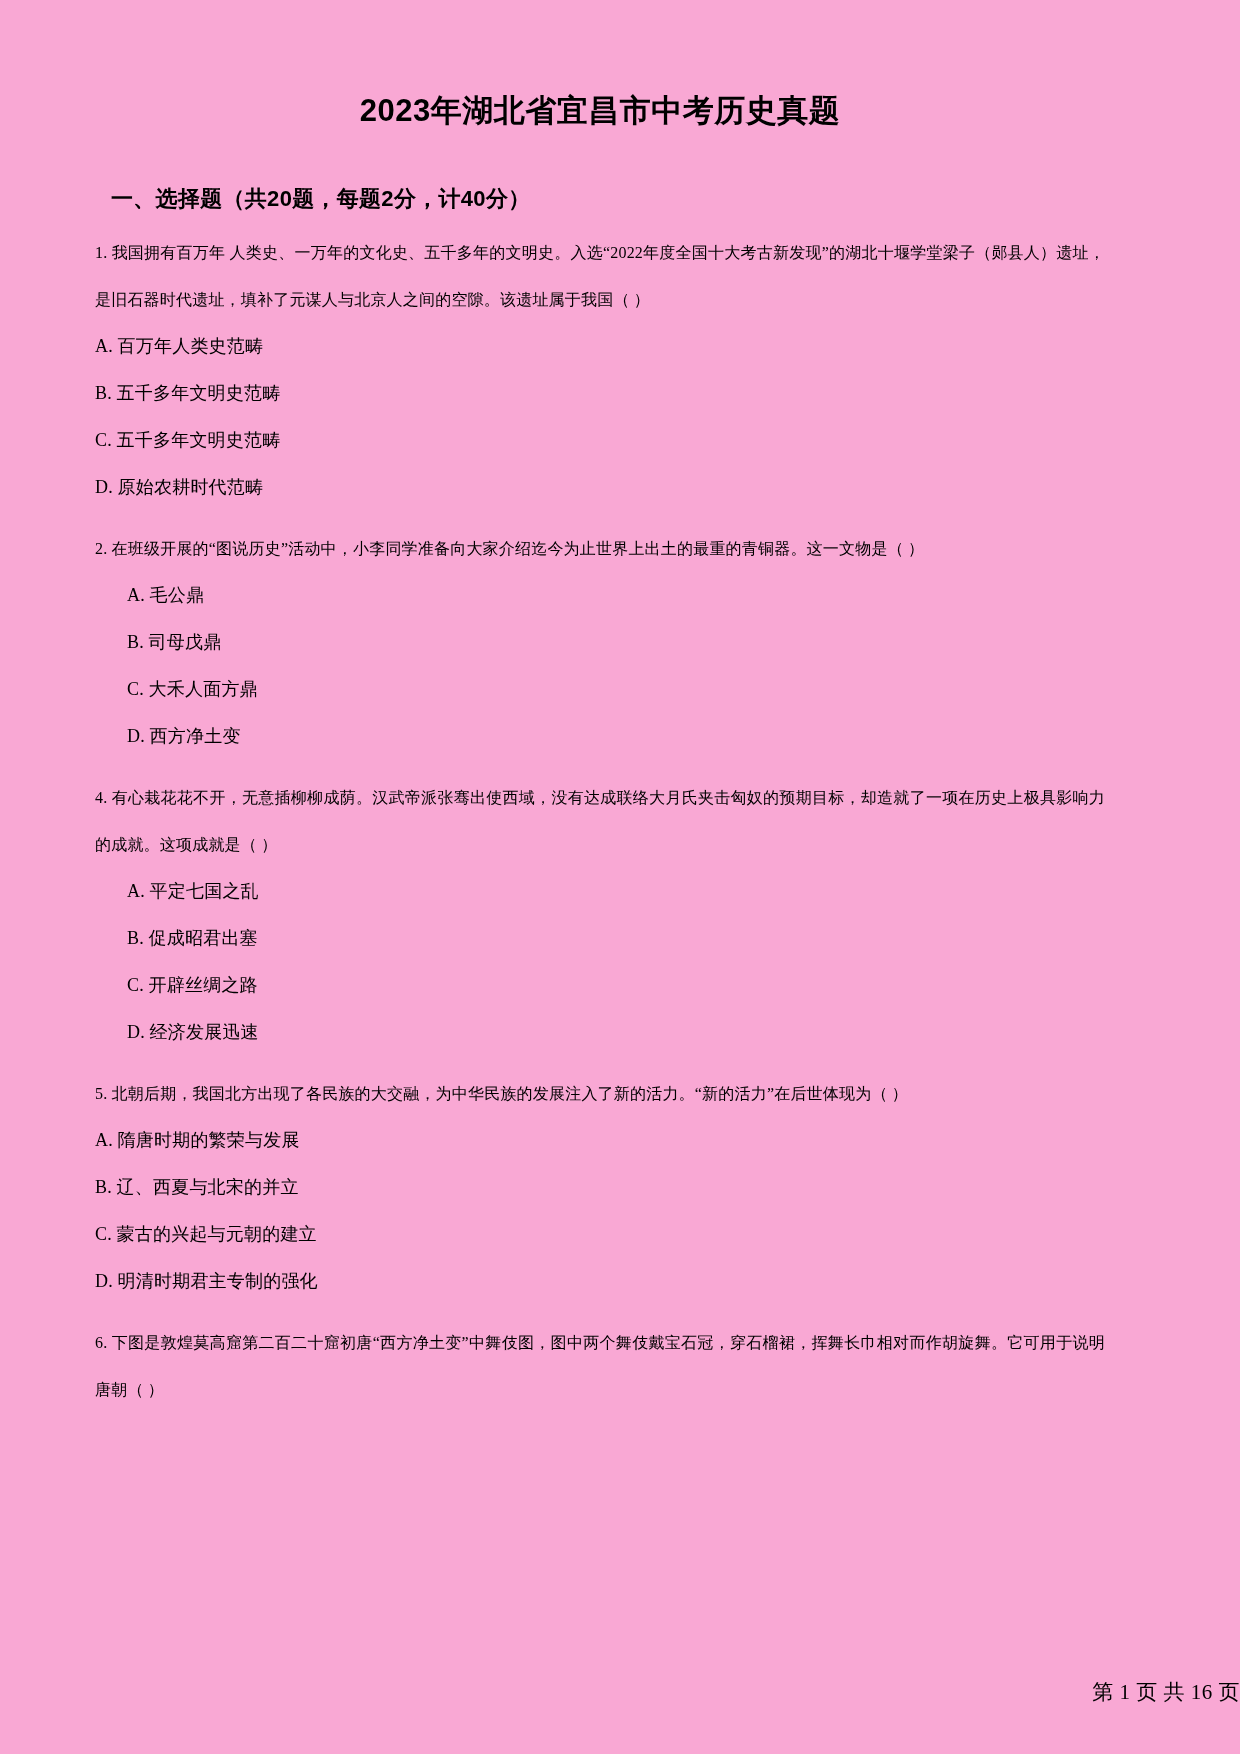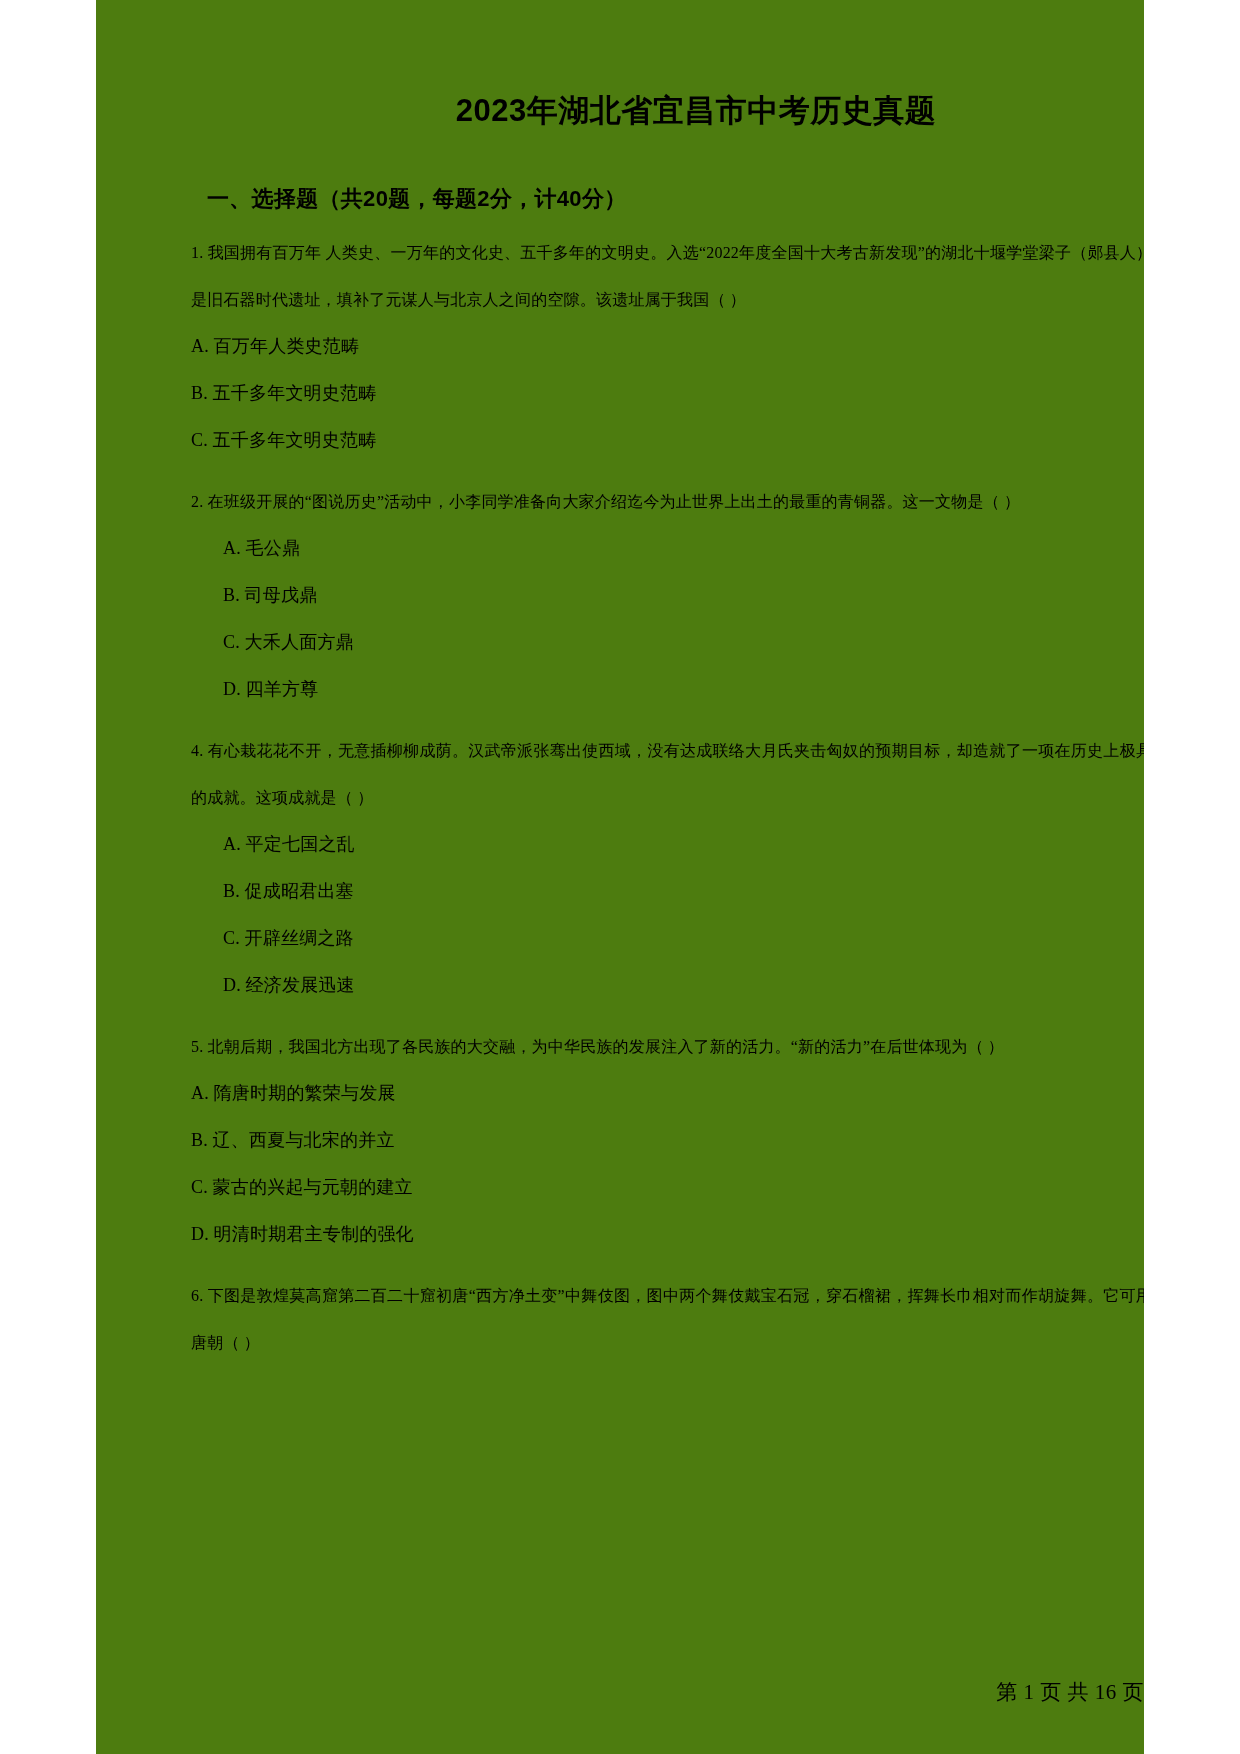--- a/index.html
+++ b/index.html
@@ -7,24 +7,24 @@
     padding: 0;
     background: #ffffff;
   }
   body {
     font-family: "Liberation Serif", "DejaVu Serif", serif;
     color: #000000;
     -webkit-font-smoothing: antialiased;
   }
   .page {
     position: relative;
-    width: 1048px;
+    width: 1240px;
     height: 1754px;
     margin: 0 auto;
-    background: #4d7c0f;
+    background: #f9a8d4;
     box-sizing: border-box;
     padding: 8px;
     overflow: hidden;
   }
   .content {
     position: absolute;
     left: 95px;
     top: 0;
     width: 1010px;
   }
@@ -97,30 +97,31 @@
     <h2 class="section-head">一、选择题（共20题，每题2分，计40分）</h2>
 
     <div class="q-block">
       <div class="q-stem">1. 我国拥有百万年  人类史、一万年的文化史、五千多年的文明史。入选“2022年度全国十大考古新发现”的湖北十堰学堂梁子（郧县人）遗址，是旧石器时代遗址，填补了元谋人与北京人之间的空隙。该遗址属于我国（    ）</div>
       <div class="opts opts-2">
         <div class="opt">A. 百万年人类史范畴</div>
         <div class="opt">B. 五千多年文明史范畴</div>
       </div>
       <div class="opts opts-2">
         <div class="opt">C. 五千多年文明史范畴</div>
+        <div class="opt">D. 原始农耕时代范畴</div>
       </div>
     </div>
 
     <div class="q-block">
       <div class="q-stem">2. 在班级开展的“图说历史”活动中，小李同学准备向大家介绍迄今为止世界上出土的最重的青铜器。这一文物是（    ）</div>
       <div class="opts opts-4">
         <div class="opt">A. 毛公鼎</div>
         <div class="opt">B. 司母戊鼎</div>
         <div class="opt">C. 大禾人面方鼎</div>
-        <div class="opt">D. 四羊方尊</div>
+        <div class="opt">D. 西方净土变</div>
       </div>
     </div>
 
 
     <div class="q-block">
       <div class="q-stem">4. 有心栽花花不开，无意插柳柳成荫。汉武帝派张骞出使西域，没有达成联络大月氏夹击匈奴的预期目标，却造就了一项在历史上极具影响力的成就。这项成就是（    ）</div>
       <div class="opts opts-4">
         <div class="opt">A. 平定七国之乱</div>
         <div class="opt">B. 促成昭君出塞</div>
         <div class="opt">C. 开辟丝绸之路</div>

